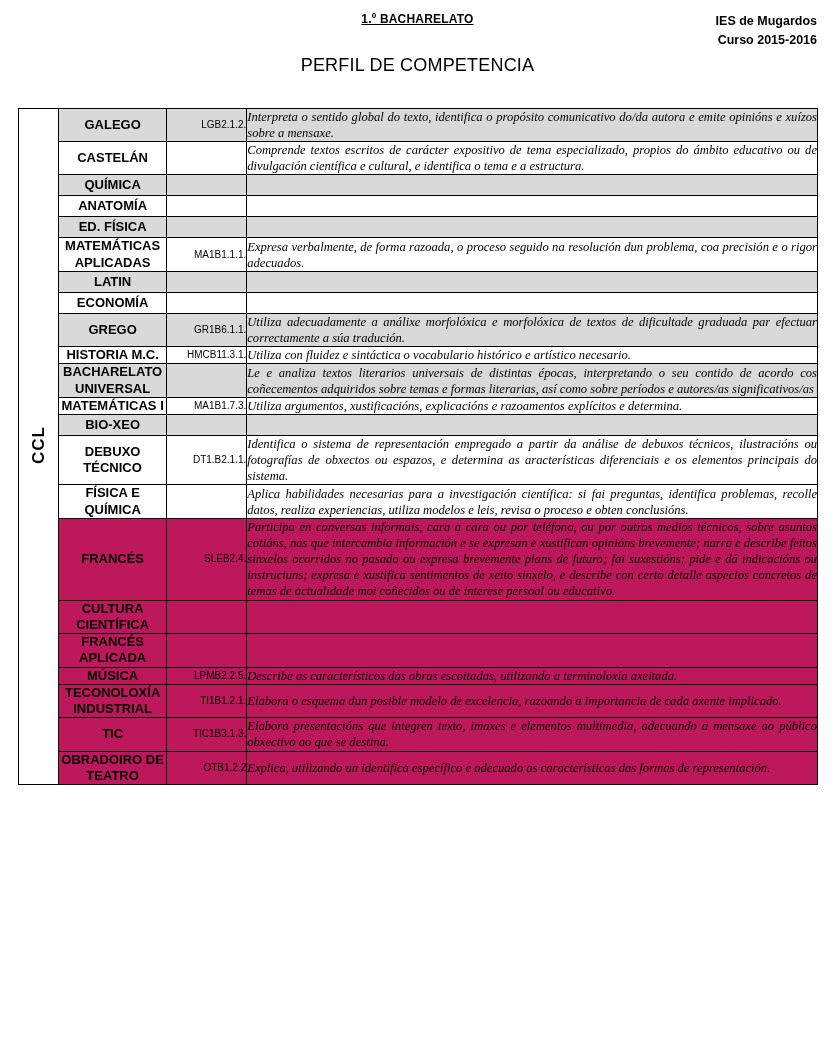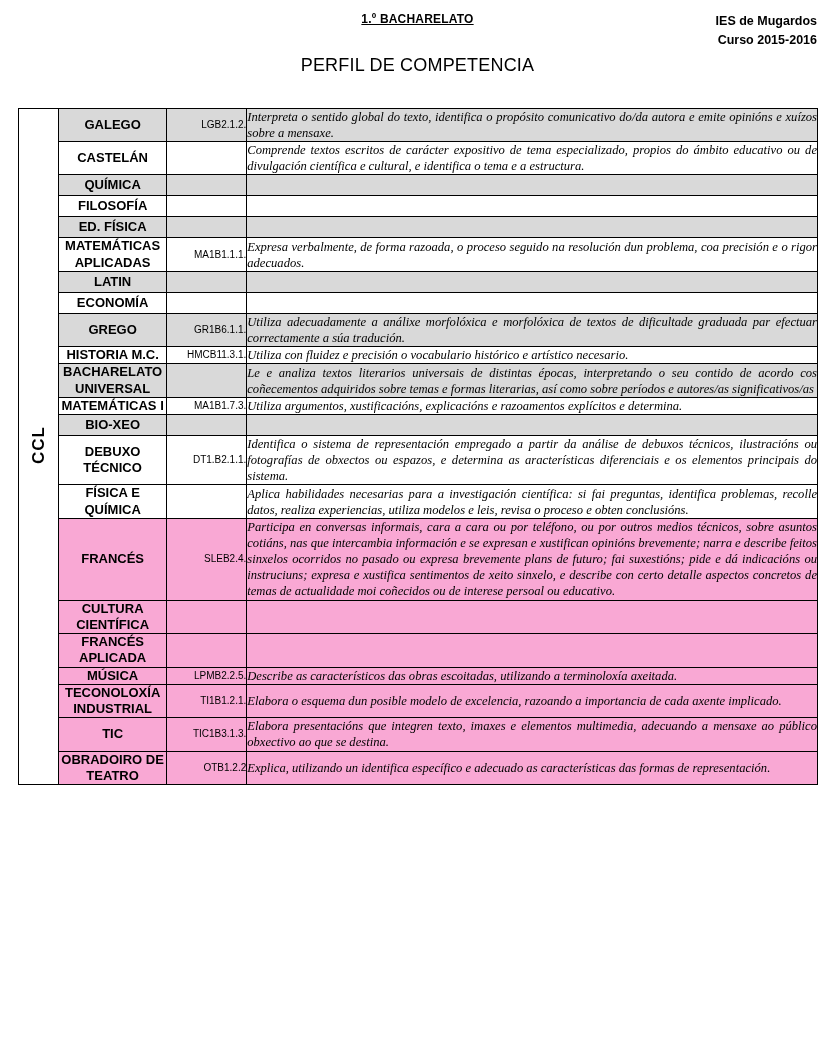--- a/index.html
+++ b/index.html
@@ -124,21 +124,21 @@
     font-size: 12.6px;
     text-align: justify;
     line-height: 1.28;
     padding: 4px 6px 4px 5px;
     font-style: italic;
   }
 
   
   .bg-grey { background: #d9d9d9; }
   .bg-white { background: #ffffff; }
-  .bg-cream { background: #f9a8d4; }
+  .bg-cream { background: #be185d; }
   .empty-row-desc { height: 20px; }
 </style>
 </head>
 <body>
 
 <div class="page">
 
   <div class="header">
     <div class="school-block">
       <div>IES de Mugardos</div>
@@ -169,21 +169,21 @@
             <td class="subject bg-white">CASTELÁN</td>
             <td class="code bg-white"></td>
             <td class="desc bg-white">Comprende textos escritos de carácter expositivo de tema especializado, propios do ámbito educativo ou de divulgación científica e cultural, e identifica o tema e a estructura.</td>
           </tr>
           <tr>
             <td class="subject bg-grey">QUÍMICA</td>
             <td class="code bg-grey"></td>
             <td class="desc bg-grey empty-row-desc"></td>
           </tr>
           <tr>
-            <td class="subject bg-white">FILOSOFÍA</td>
+            <td class="subject bg-white">ANATOMÍA</td>
             <td class="code bg-white"></td>
             <td class="desc bg-white empty-row-desc"></td>
           </tr>
           <tr>
             <td class="subject bg-grey">ED. FÍSICA</td>
             <td class="code bg-grey"></td>
             <td class="desc bg-grey empty-row-desc"></td>
           </tr>
           <tr>
             <td class="subject bg-white">MATEMÁTICAS APLICADAS</td>
@@ -201,21 +201,21 @@
             <td class="desc bg-white empty-row-desc"></td>
           </tr>
           <tr>
             <td class="subject bg-grey">GREGO</td>
             <td class="code bg-grey">GR1B6.1.1.</td>
             <td class="desc bg-grey">Utiliza adecuadamente a análixe morfolóxica e morfolóxica de textos de dificultade graduada par efectuar correctamente a súa tradución.</td>
           </tr>
           <tr>
             <td class="subject bg-white">HISTORIA M.C.</td>
             <td class="code bg-white">HMCB11.3.1.</td>
-            <td class="desc bg-white">Utiliza con fluidez e precisión o vocabulario histórico e artístico necesario.</td>
+            <td class="desc bg-white">Utiliza con fluidez e sintáctica o vocabulario histórico e artístico necesario.</td>
           </tr>
           <tr>
             <td class="subject bg-grey">BACHARELATO UNIVERSAL</td>
             <td class="code bg-grey"></td>
             <td class="desc bg-grey">Le e analiza textos literarios universais de distintas épocas, interpretando o seu contido de acordo cos coñecementos adquiridos sobre temas e formas literarias, así como sobre períodos e autores/as significativos/as</td>
           </tr>
           <tr>
             <td class="subject bg-white">MATEMÁTICAS I</td>
             <td class="code bg-white">MA1B1.7.3.</td>
             <td class="desc bg-white">Utiliza argumentos, xustificacións, explicacións e razoamentos explícitos e determina.</td>

